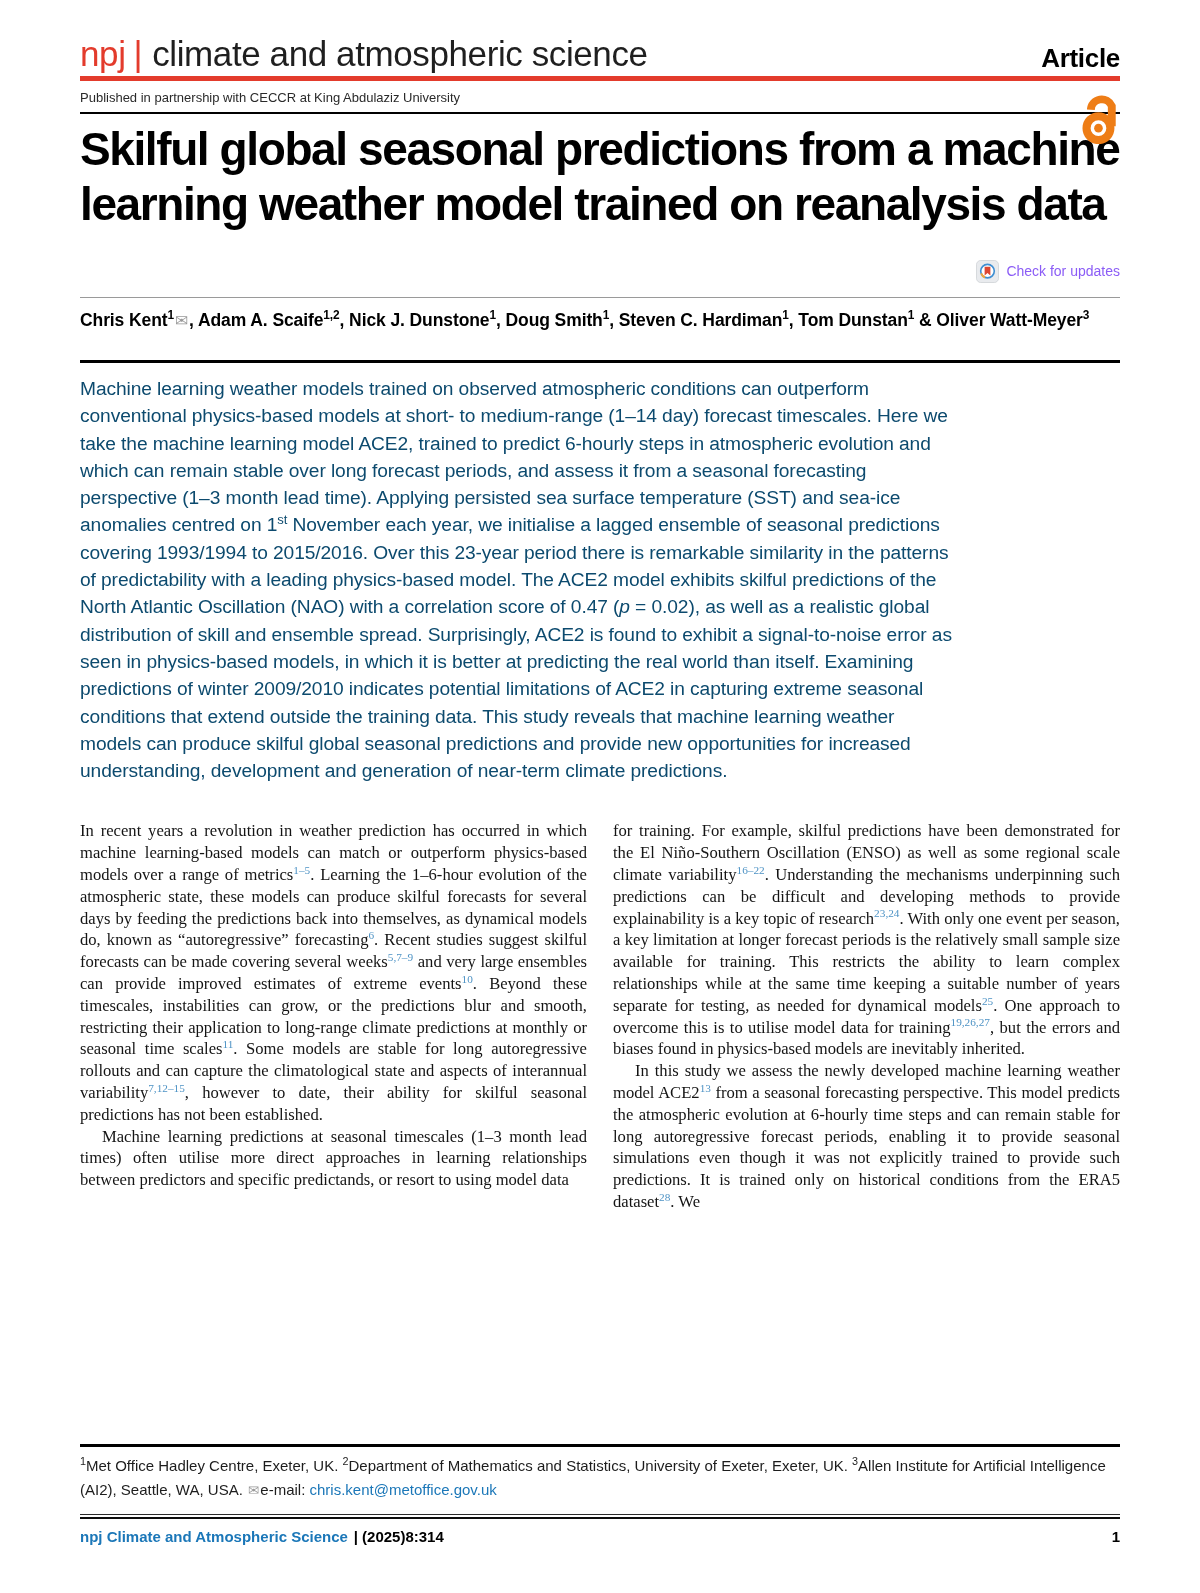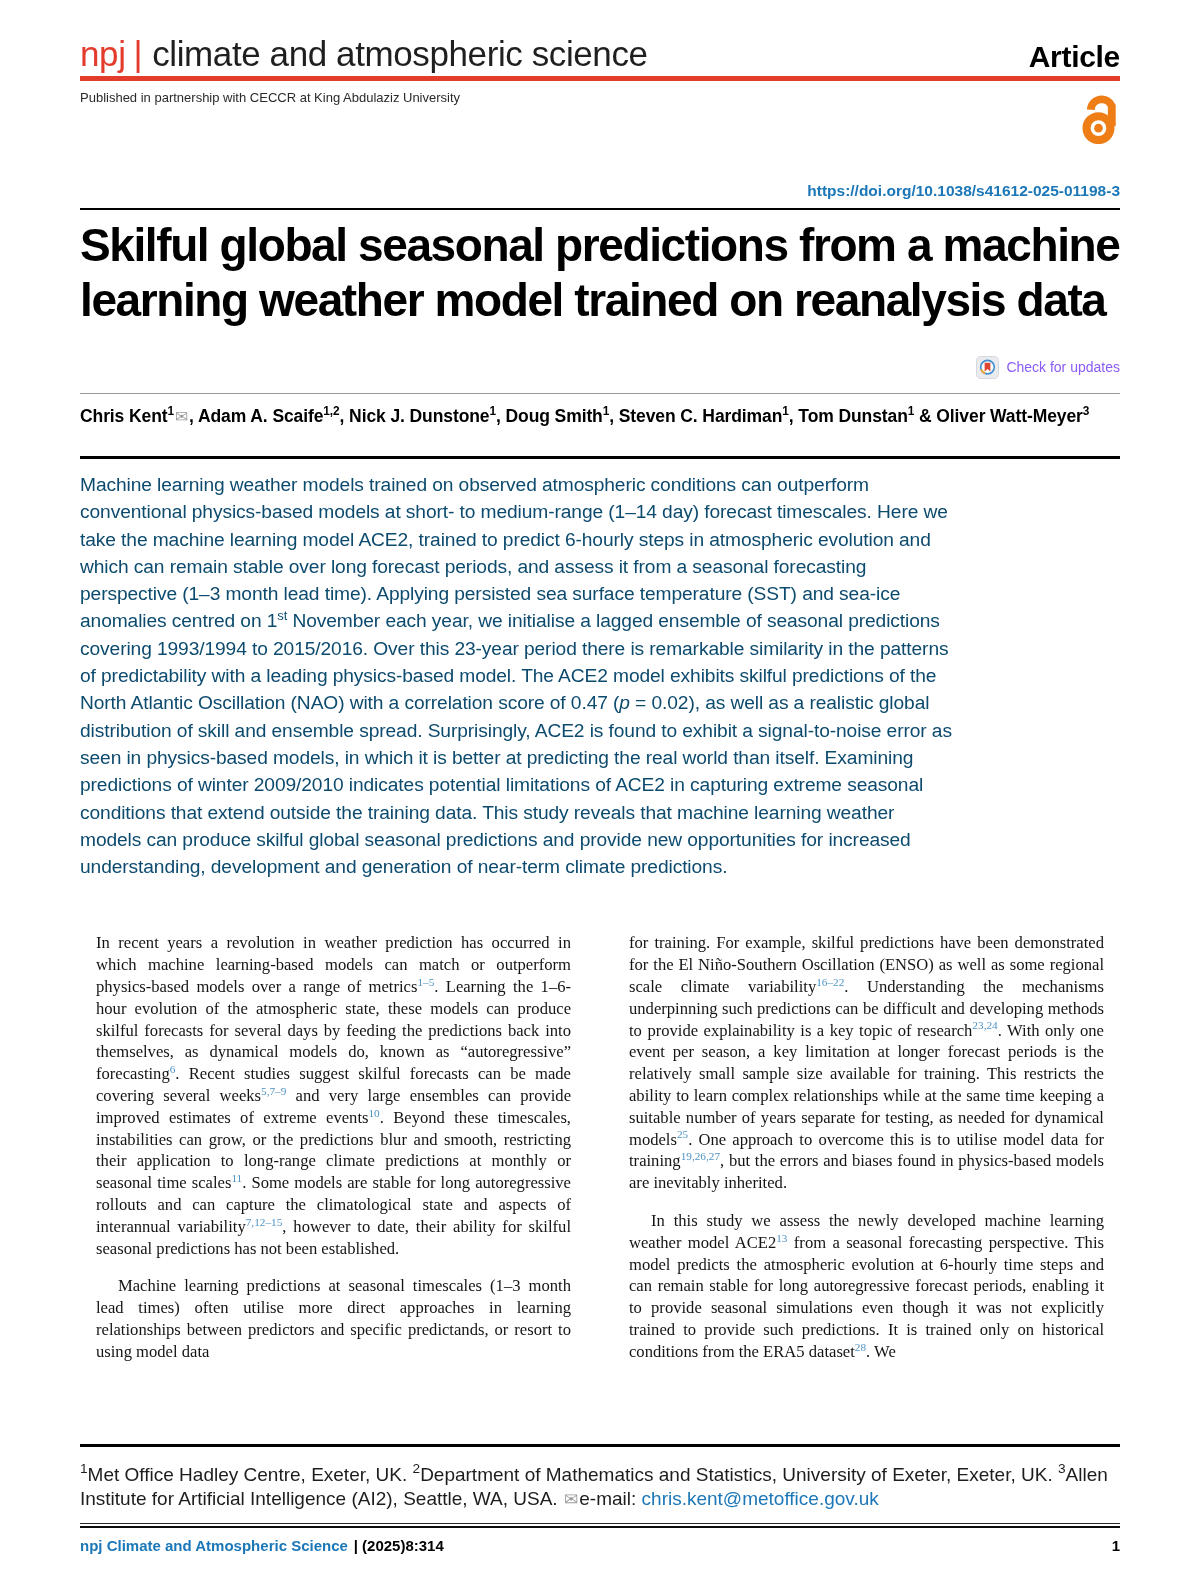--- a/index.html
+++ b/index.html
@@ -12,21 +12,21 @@
     padding:0 80px;
     font-family:"Liberation Sans", sans-serif;
     color:#171717;
     overflow:hidden;
   }
   
   .masthead { padding-top:30px; display:flex; justify-content:space-between; align-items:flex-end; height:74px; }
   .logo { font-size:35px; letter-spacing:-0.4px; color:#1f1f1f; white-space:nowrap; }
   .logo .npj { color:var(--brand-red,#e33b2c); }
   .logo .bar { color:var(--brand-red,#e33b2c); font-weight:300; margin:0 10px 0 8px; }
-  .article-type { font-size:30px; font-weight:800; color:#000; letter-spacing:-0.3px; }
+  .article-type { font-size:26px; font-weight:800; color:#000; letter-spacing:-0.3px; }
   .red-rule { margin-top:2px; height:5px; background:var(--brand-red,#e33b2c); }
   .partnership { margin-top:9px; font-size:13px; color:#2a2a2a; }
   .oa-icon { position:absolute; top:92px; right:76px; width:46px; height:52px; }
   
   .doi-row { margin-top:76px; text-align:right; font-size:15.5px; font-weight:600; line-height:20px; }
   .doi-row a { color:var(--link-blue,#1b77b8); text-decoration:none; }
   .black-rule { margin-top:7px; height:2px; background:#000; }
   h1.title {
     margin-top:8px;
     font-size:46px; line-height:55px; font-weight:800;
@@ -41,30 +41,30 @@
   .seg-icon.icon-mail { color:#9a9a9a; font-weight:400; font-size:0.9em; margin:0 1px; }
   
   .abstract-rule { margin-top:25px; height:3px; background:#000; }
   .abstract {
     margin-top:12px; max-width:872px;
     font-size:19.2px; line-height:27.3px; color:#0c4a6e; letter-spacing:-0.1px;
   }
   
   .columns { margin-top:36px; display:flex; gap:26px; }
   .col { flex:1 1 0; font-family:"Liberation Serif", serif; font-size:16.6px; line-height:21.8px; color:#141414; text-align:justify; }
-  .col p { margin:16px; }
+  .col p { margin:0; }
   .col p.indent { text-indent:22px; }
   sup { font-size:0.68em; line-height:0; position:relative; vertical-align:baseline; top:-0.55em; }
   sup.ref { color:var(--ref-blue,#4e93c5); }
   i { font-style:italic; }
   .inline-link { color:var(--link-blue,#1b77b8); }
   
   .bottom { position:absolute; left:80px; right:80px; top:1444px; }
   .foot-rule { height:3px; background:#000; }
-  .affiliations { margin-top:16px; font-size:19px; line-height:24px; color:#1d1d1d; }
+  .affiliations { margin-top:7px; font-size:15px; line-height:24px; color:#1d1d1d; }
   .affiliations sup { font-size:0.72em; }
   .double-rule { margin-top:11px; height:5px; border-top:1px solid #2a2a2a; border-bottom:2.5px solid #0d0d0d; }
   .footer-row { margin-top:9px; display:flex; justify-content:space-between; align-items:baseline; font-size:15px; font-weight:700;gap:40px; }
   .footer-row .fj { color:var(--link-blue,#1b77b8); }
   .footer-row .fsep { color:#000; margin:0 4px 0 6px; }
   .footer-row .fcite { color:#000; }
   .footer-row .pageno { color:#000; }
 </style>
 </head>
 <body>
@@ -81,23 +81,20 @@
   <div class="red-rule"></div>
 
   <div class="partnership">Published in partnership with CECCR at King Abdulaziz University</div>
 
   <svg class="oa-icon" viewBox="0 0 36 41" aria-hidden="true">
     <path d="M 10 14 A 8.6 8.6 0 0 1 26.5 11 L 26.5 27" fill="none" stroke="#ee7d16" stroke-width="6.2"></path>
     <circle cx="16" cy="28.5" r="9.4" fill="none" stroke="#ee7d16" stroke-width="6.4"></circle>
     <circle cx="16" cy="28.5" r="3.4" fill="#ee7d16"></circle>
   </svg>
 
-  <div class="doi-row">
-    <a href="#">https://doi.org/10.1038/s41612-025-01198-3</a>
-  </div>
 
   <div class="black-rule"></div>
 
   <h1 class="title">Skilful global seasonal predictions from a machine learning weather model trained on reanalysis data</h1>
 
   <div class="updates-row">
     <svg width="23" height="23" viewBox="0 0 24 24" aria-hidden="true">
       <rect x="0.5" y="0.5" width="23" height="23" rx="4.5" fill="#e9ebee" stroke="#d4d7da" stroke-width="1"></rect>
       <circle cx="12" cy="11.6" r="7.1" fill="#ffffff" stroke="#3f8fd2" stroke-width="1.7"></circle>
       <path d="M 5.4 14 A 7.1 7.1 0 0 0 9.5 18.2" fill="none" stroke="#f0a63a" stroke-width="2"></path>

